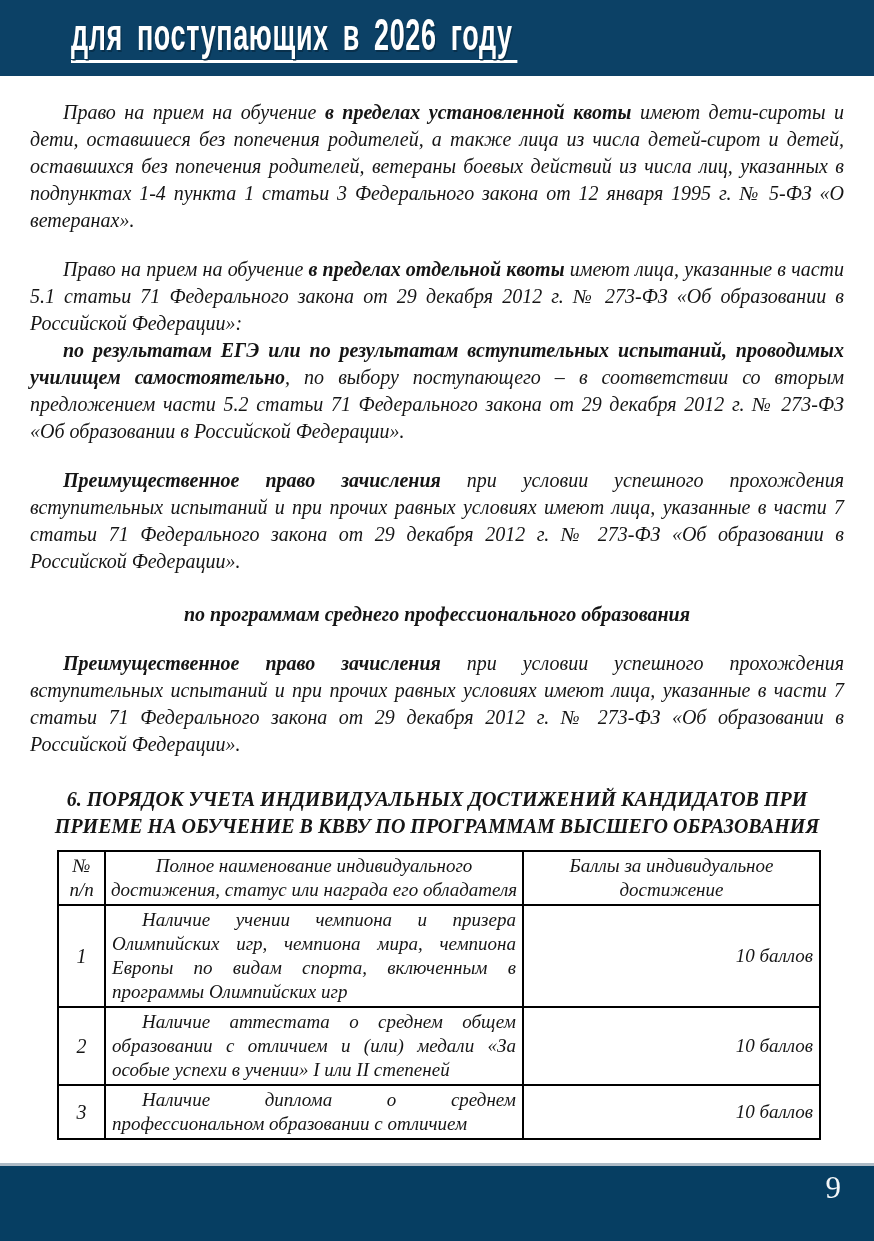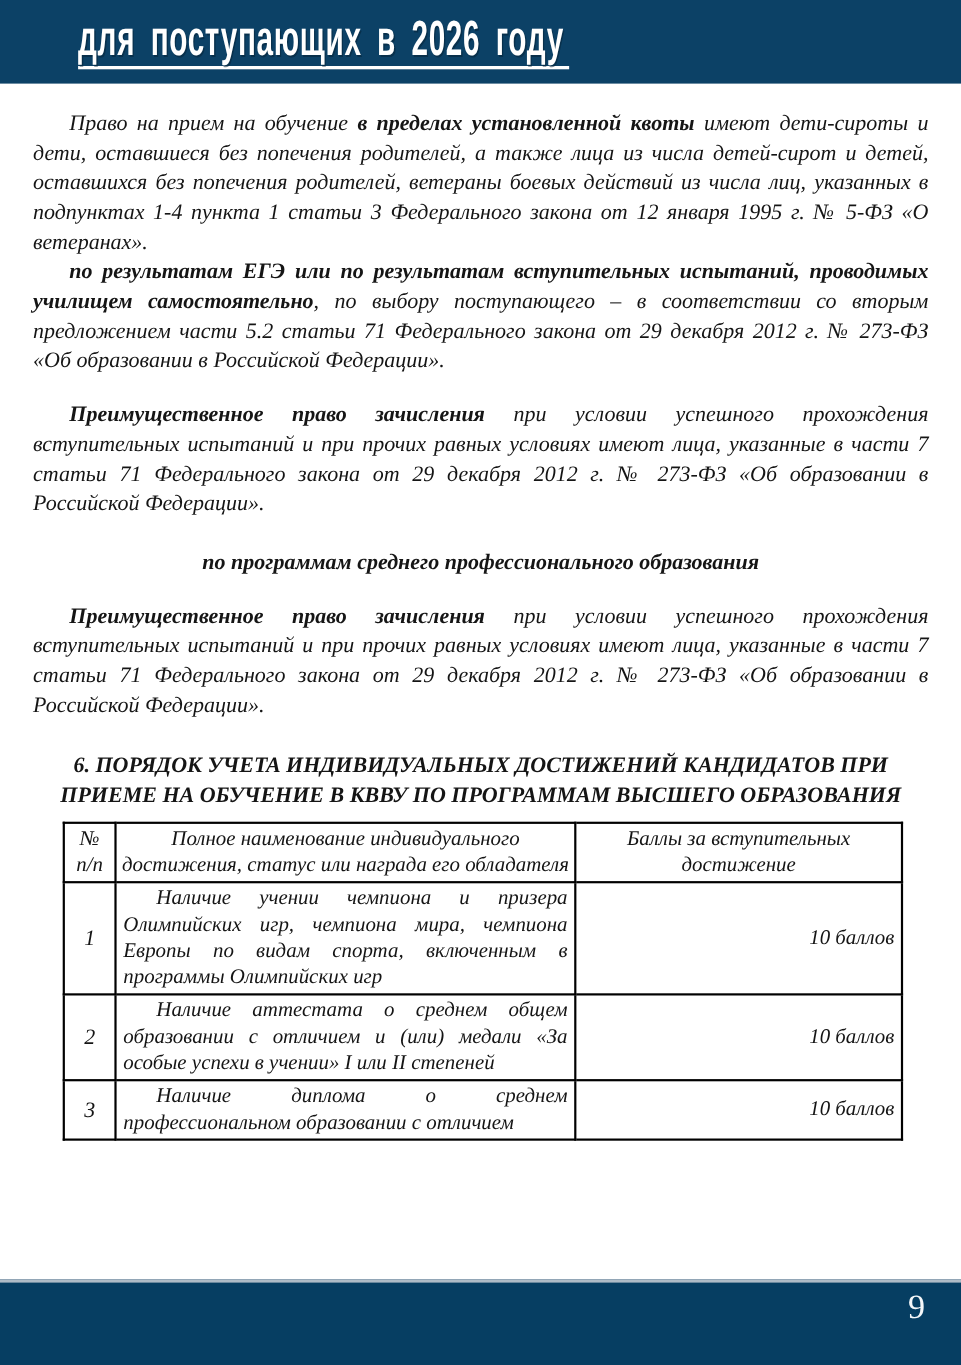--- a/index.html
+++ b/index.html
@@ -117,20 +117,21 @@
 <div class="page">
 
   <header class="banner">
     <span class="banner-title">для поступающих в 2026 году</span>
   </header>
 
   <main class="content">
 
     <p class="doc"><span>Право на прием на обучение </span><b>в пределах установленной квоты</b><span> имеют дети-сироты и дети, оставшиеся без попечения родителей, а также лица из числа детей-сирот и детей, оставшихся без попечения родителей, ветераны боевых действий из числа лиц, указанных в подпунктах 1-4 пункта 1 статьи 3 Федерального закона от 12 января 1995 г. № 5-ФЗ «О ветеранах».</span></p>
 
+    <p class="doc gap"><span>Право на прием на обучение </span><b>в пределах отдельной квоты</b><span> имеют лица, указанные в части 5.1 статьи 71 Федерального закона от 29 декабря 2012 г. № 273-ФЗ «Об образовании в Российской Федерации»:</span></p>
 
 
     <p class="doc"><span></span><b>по результатам ЕГЭ или по результатам вступительных испытаний, проводимых училищем самостоятельно</b><span>, по выбору поступающего – в соответствии со вторым предложением части 5.2 статьи 71 Федерального закона от 29 декабря 2012 г. № 273-ФЗ «Об образовании в Российской Федерации».</span></p>
 
     <p class="doc gap"><span></span><b>Преимущественное право зачисления</b><span> при условии успешного прохождения вступительных испытаний и при прочих равных условиях имеют лица, указанные в части 7 статьи 71 Федерального закона от 29 декабря 2012 г. № 273-ФЗ «Об образовании в Российской Федерации».</span></p>
 
     <p class="doc center-bold"><span></span><b>по программам среднего профессионального образования</b><span></span></p>
 
     <p class="doc gap"><span></span><b>Преимущественное право зачисления</b><span> при условии успешного прохождения вступительных испытаний и при прочих равных условиях имеют лица, указанные в части 7 статьи 71 Федерального закона от 29 декабря 2012 г. № 273-ФЗ «Об образовании в Российской Федерации».</span></p>
 
@@ -141,21 +142,21 @@
         <col class="col-num">
         <col class="col-name">
         <col class="col-points">
       </colgroup>
       <thead>
         <tr>
           <th>№
 п/п</th>
           <th>Полное наименование индивидуального
 достижения, статус или награда его обладателя</th>
-          <th>Баллы за вступительных
+          <th>Баллы за индивидуальное
 достижение</th>
         </tr>
       </thead>
       <tbody>
         <tr>
           <td class="cell-num">1</td>
           <td class="cell-name">Наличие учении чемпиона и призера Олимпийских игр, чемпиона мира, чемпиона Европы по видам спорта, включенным в программы Олимпийских игр</td>
           <td class="cell-points">10 баллов</td>
         </tr>
         <tr>

